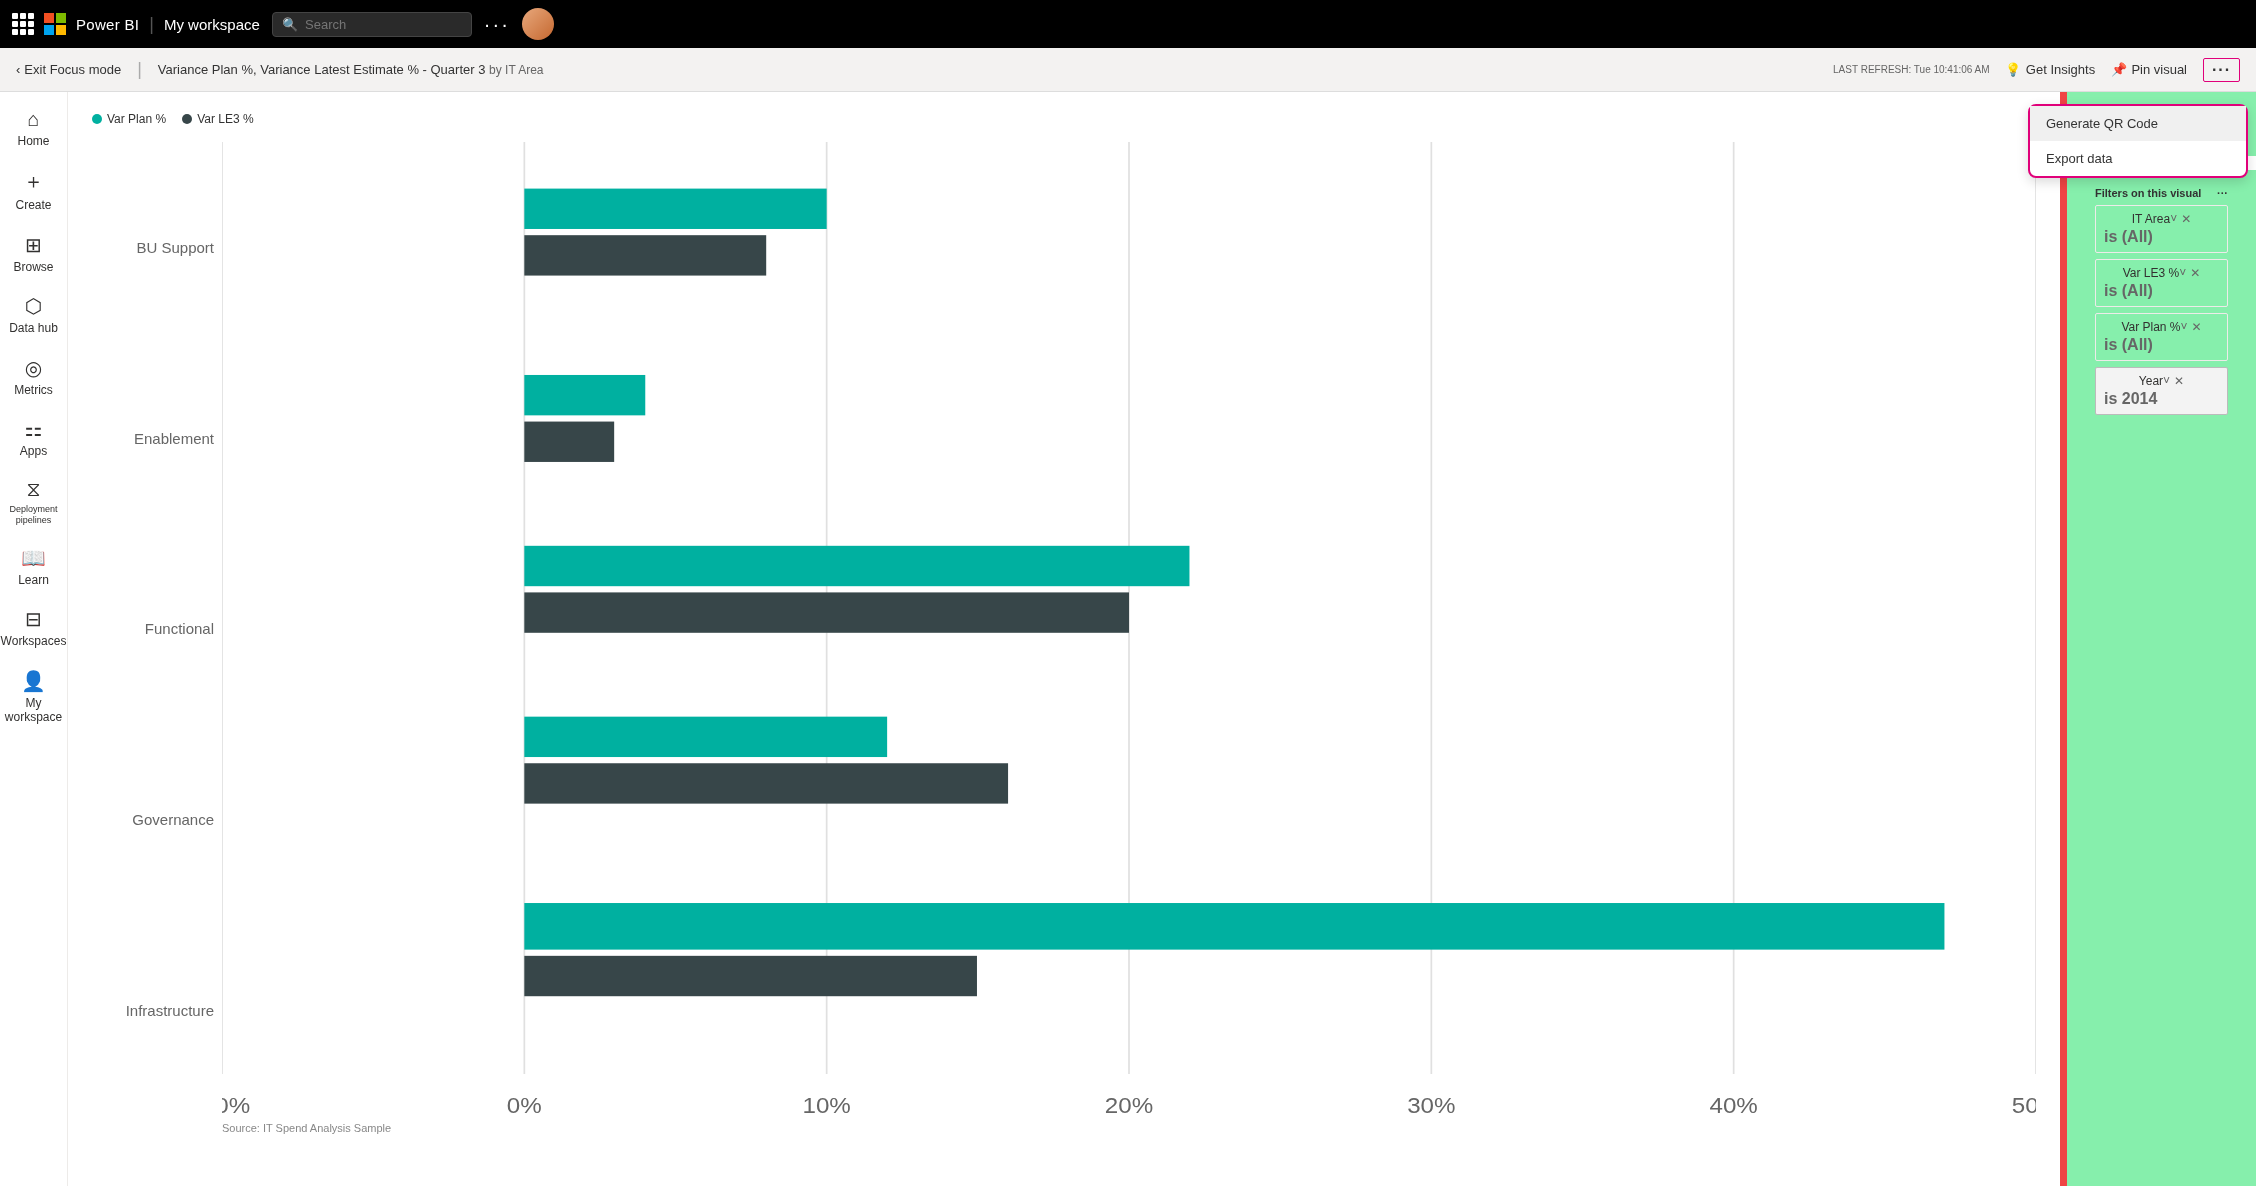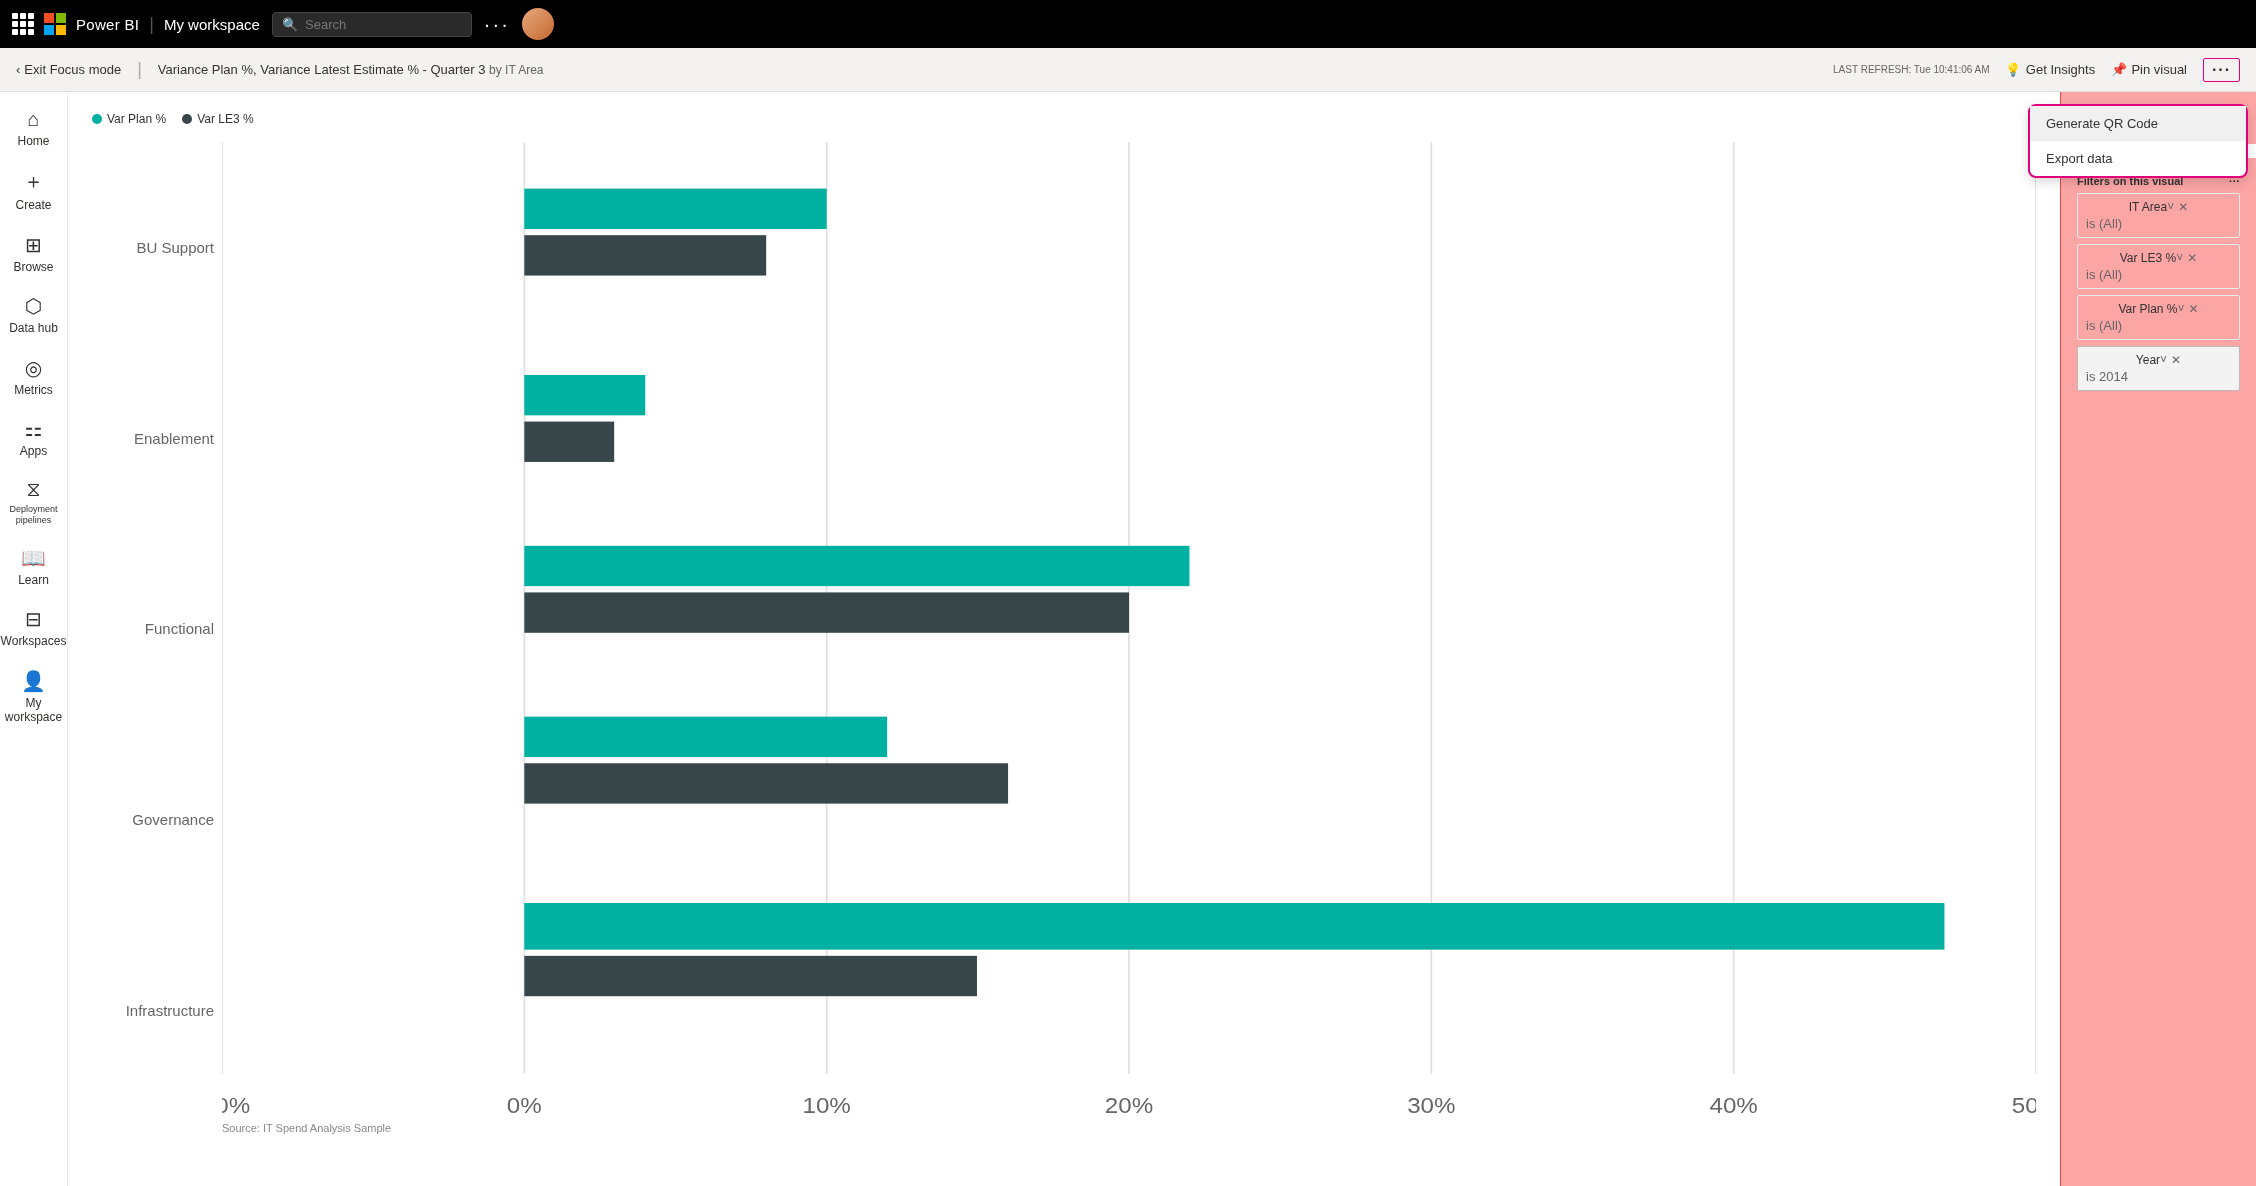--- a/index.html
+++ b/index.html
@@ -162,21 +162,21 @@
     .filter-card {
       border: 1px solid #edebe9;
       border-radius: 2px;
       padding: 6px 8px;
       margin-bottom: 6px;
       cursor: pointer;
     }
     .filter-card.active { background: #f3f3f3; border-color: #bbb; }
     .filter-card-header { display: flex; align-items: center; justify-content: center; margin-bottom: 2px; }
     .filter-name { font-size: 12px; color: #323130; font-weight: 500; }
-    .filter-value { font-size: 13px; color: #666; }
+    .filter-value { font-size: 16px; color: #666; font-weight: bold; }
     .filter-actions { display: flex; gap: 4px; }
     .filter-btn { background: transparent; border: none; cursor: pointer; font-size: 12px; color: #666; }
 
     
     .dropdown-menu {
       position: fixed;
       top: 104px;
       right: 8px;
       background: #fff;
       border: 2px solid #e0007a;
@@ -190,24 +190,24 @@
       font-size: 13px;
       color: #333;
       cursor: pointer;
       display: block;
     }
     .dropdown-item.selected { background: #f0f0f0; }
 
     
     .filters-panel {
       width: 196px;
-      border-left: 1px solid #ef4444;
-      background: #fca5a5;
+      border-left: 7px solid #ef4444;
+      background: #86efac;
       flex-shrink: 0;
-      padding: 16px;
+      padding: 28px;
       overflow-y: auto;
     }
   </style>
 </head>
 <body>
 
 <div class="top-nav">
   <div class="top-nav-left">
     <div class="grid-icon">
       <div class="grid-dot"></div>

